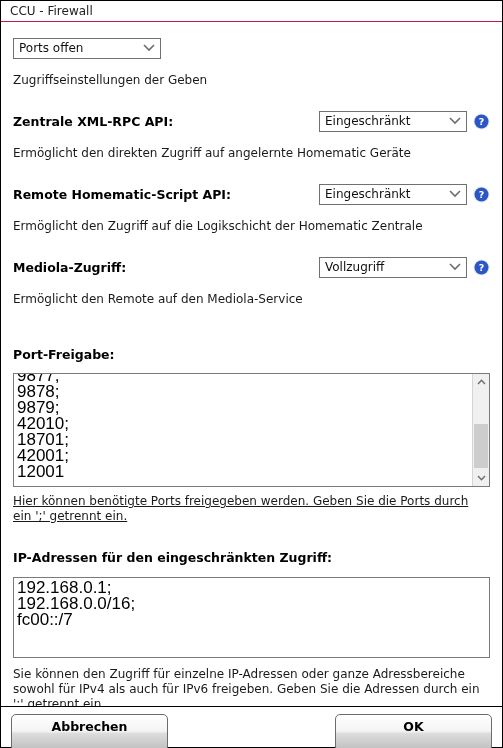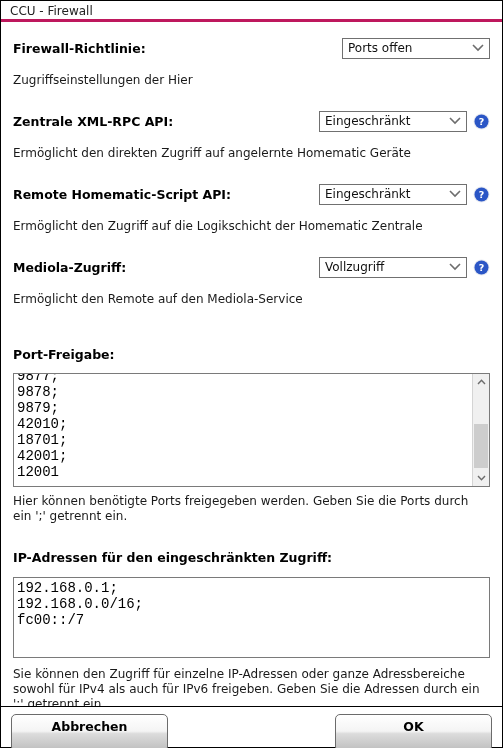--- a/index.html
+++ b/index.html
@@ -27,21 +27,21 @@
   }
 
   
   #titlebar {
     height: 21px;
     line-height: 21px;
     padding-left: 9px;
     font-size: 12px;
     color: #222222;
     background: #ffffff;
-    border-bottom: 3px solid #be185d;
+    border-bottom: 1px solid #be185d;
     box-sizing: border-box;
     white-space: nowrap;
     overflow: hidden;
   }
 
   
   #content {
     position: relative;
     padding: 0 12px;
     box-sizing: border-box;
@@ -113,22 +113,22 @@
 
   
   .textbox {
     position: relative;
     box-sizing: border-box;
     border: 1px solid #7a7a7a;
     background: #ffffff;
     overflow: hidden;
   }
   .textbox .lines {
-    font-family: Liberation Mono, monospace;
-    font-size: 14px;
+    font-family: Liberation Sans, sans-serif;
+    font-size: 17px;
     line-height: 16px;
     color: #000000;
     padding: 2px 2px 2px 3px;
     white-space: pre;
   }
   .textbox.scrolled .lines { margin-top: -8px; }
 
   
   .sbar {
     position: absolute;
@@ -191,31 +191,30 @@
 
 <div id="window">
 
   <div id="titlebar">
     <span>CCU - Firewall</span>
   </div>
 
   <div id="content">
 
     <div class="row" style="margin-top:16px;">
-      <span class="field-label">Firewall-Richtlinie:</span>
       <span class="select-wrap">
         <div class="select">Ports offen</div>
         <span class="select-arrow">
           <svg width="12" height="8" viewBox="0 0 12 8">
               <path d="M1 1 L6 6 L11 1" fill="none" stroke="#6d6d6d" stroke-width="1.6"></path>
             </svg>
         </span>
       </span>
     </div>
-    <div class="hint" style="margin-top:14px;">Zugriffseinstellungen der Hier</div>
+    <div class="hint" style="margin-top:14px;">Zugriffseinstellungen der Geben</div>
 
     <div class="row" style="margin-top:23px;">
       <span class="field-label">Zentrale XML-RPC API:</span>
       <span style="display:flex;align-items:center;gap:6px;">
         <span class="select-wrap">
           <div class="select">Eingeschränkt</div>
           <span class="select-arrow">
             <svg width="12" height="8" viewBox="0 0 12 8">
                 <path d="M1 1 L6 6 L11 1" fill="none" stroke="#6d6d6d" stroke-width="1.6"></path>
               </svg>
@@ -297,21 +296,21 @@
         </div>
         <div class="sthumb" style="top:50px;height:44px;"></div>
         <div class="sbtn bottom">
           <svg width="9" height="6" viewBox="0 0 9 6">
               <path d="M1 1 L4.5 4.8 L8 1" fill="none" stroke="#6d6d6d" stroke-width="1.4"></path>
             </svg>
         </div>
       </div>
     </div>
 
-    <div class="hint" style="margin-top:7px;width:458px;">Hier können benötigte Ports freigegeben werden. Geben Sie die Ports durch ein ';' getrennt ein.</div>
+    <div class="hint" style="margin-top:7px;width:458px;text-decoration:underline;">Hier können benötigte Ports freigegeben werden. Geben Sie die Ports durch ein ';' getrennt ein.</div>
 
     <div class="field-label" style="margin-top:26px;">IP-Adressen für den eingeschränkten Zugriff:</div>
 
     <div class="textbox" style="margin-top:12px;height:81px;">
       <div class="lines">192.168.0.1;
 192.168.0.0/16;
 fc00::/7</div>
     </div>
 
     <div class="hint" style="margin-top:9px;width:470px;">Sie können den Zugriff für einzelne IP-Adressen oder ganze Adressbereiche sowohl für IPv4 als auch für IPv6 freigeben. Geben Sie die Adressen durch ein ';' getrennt ein.</div>

